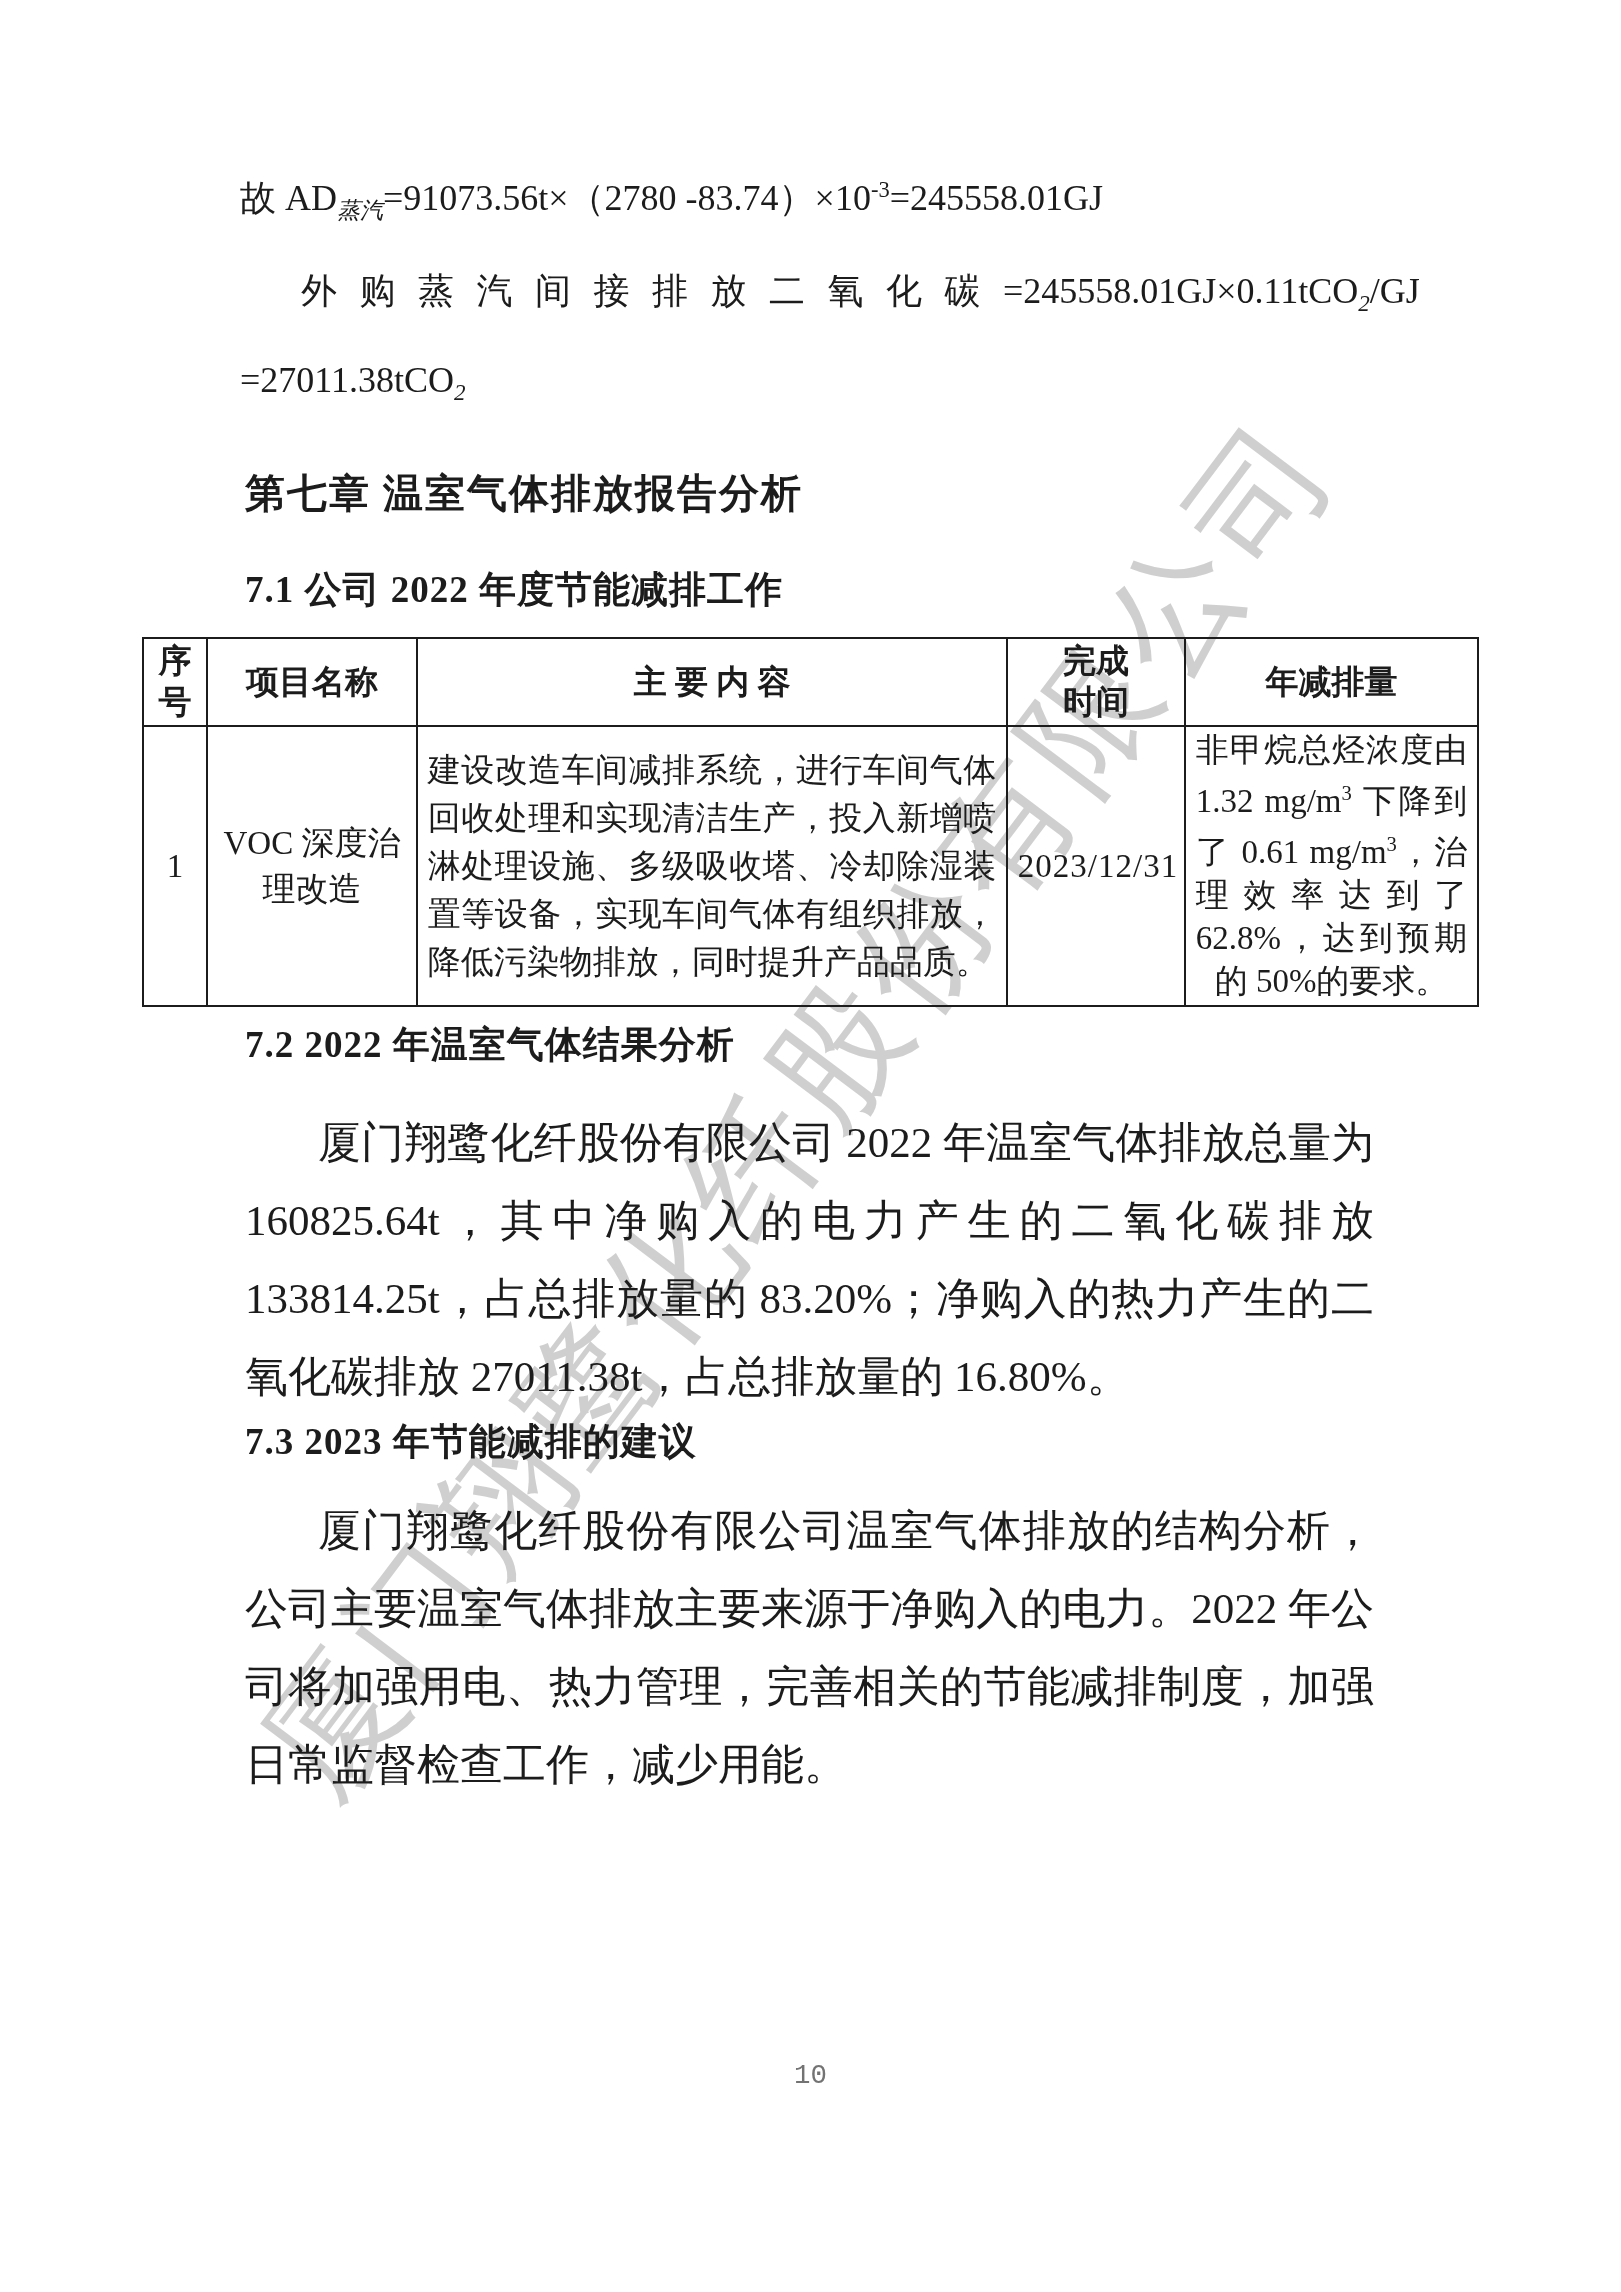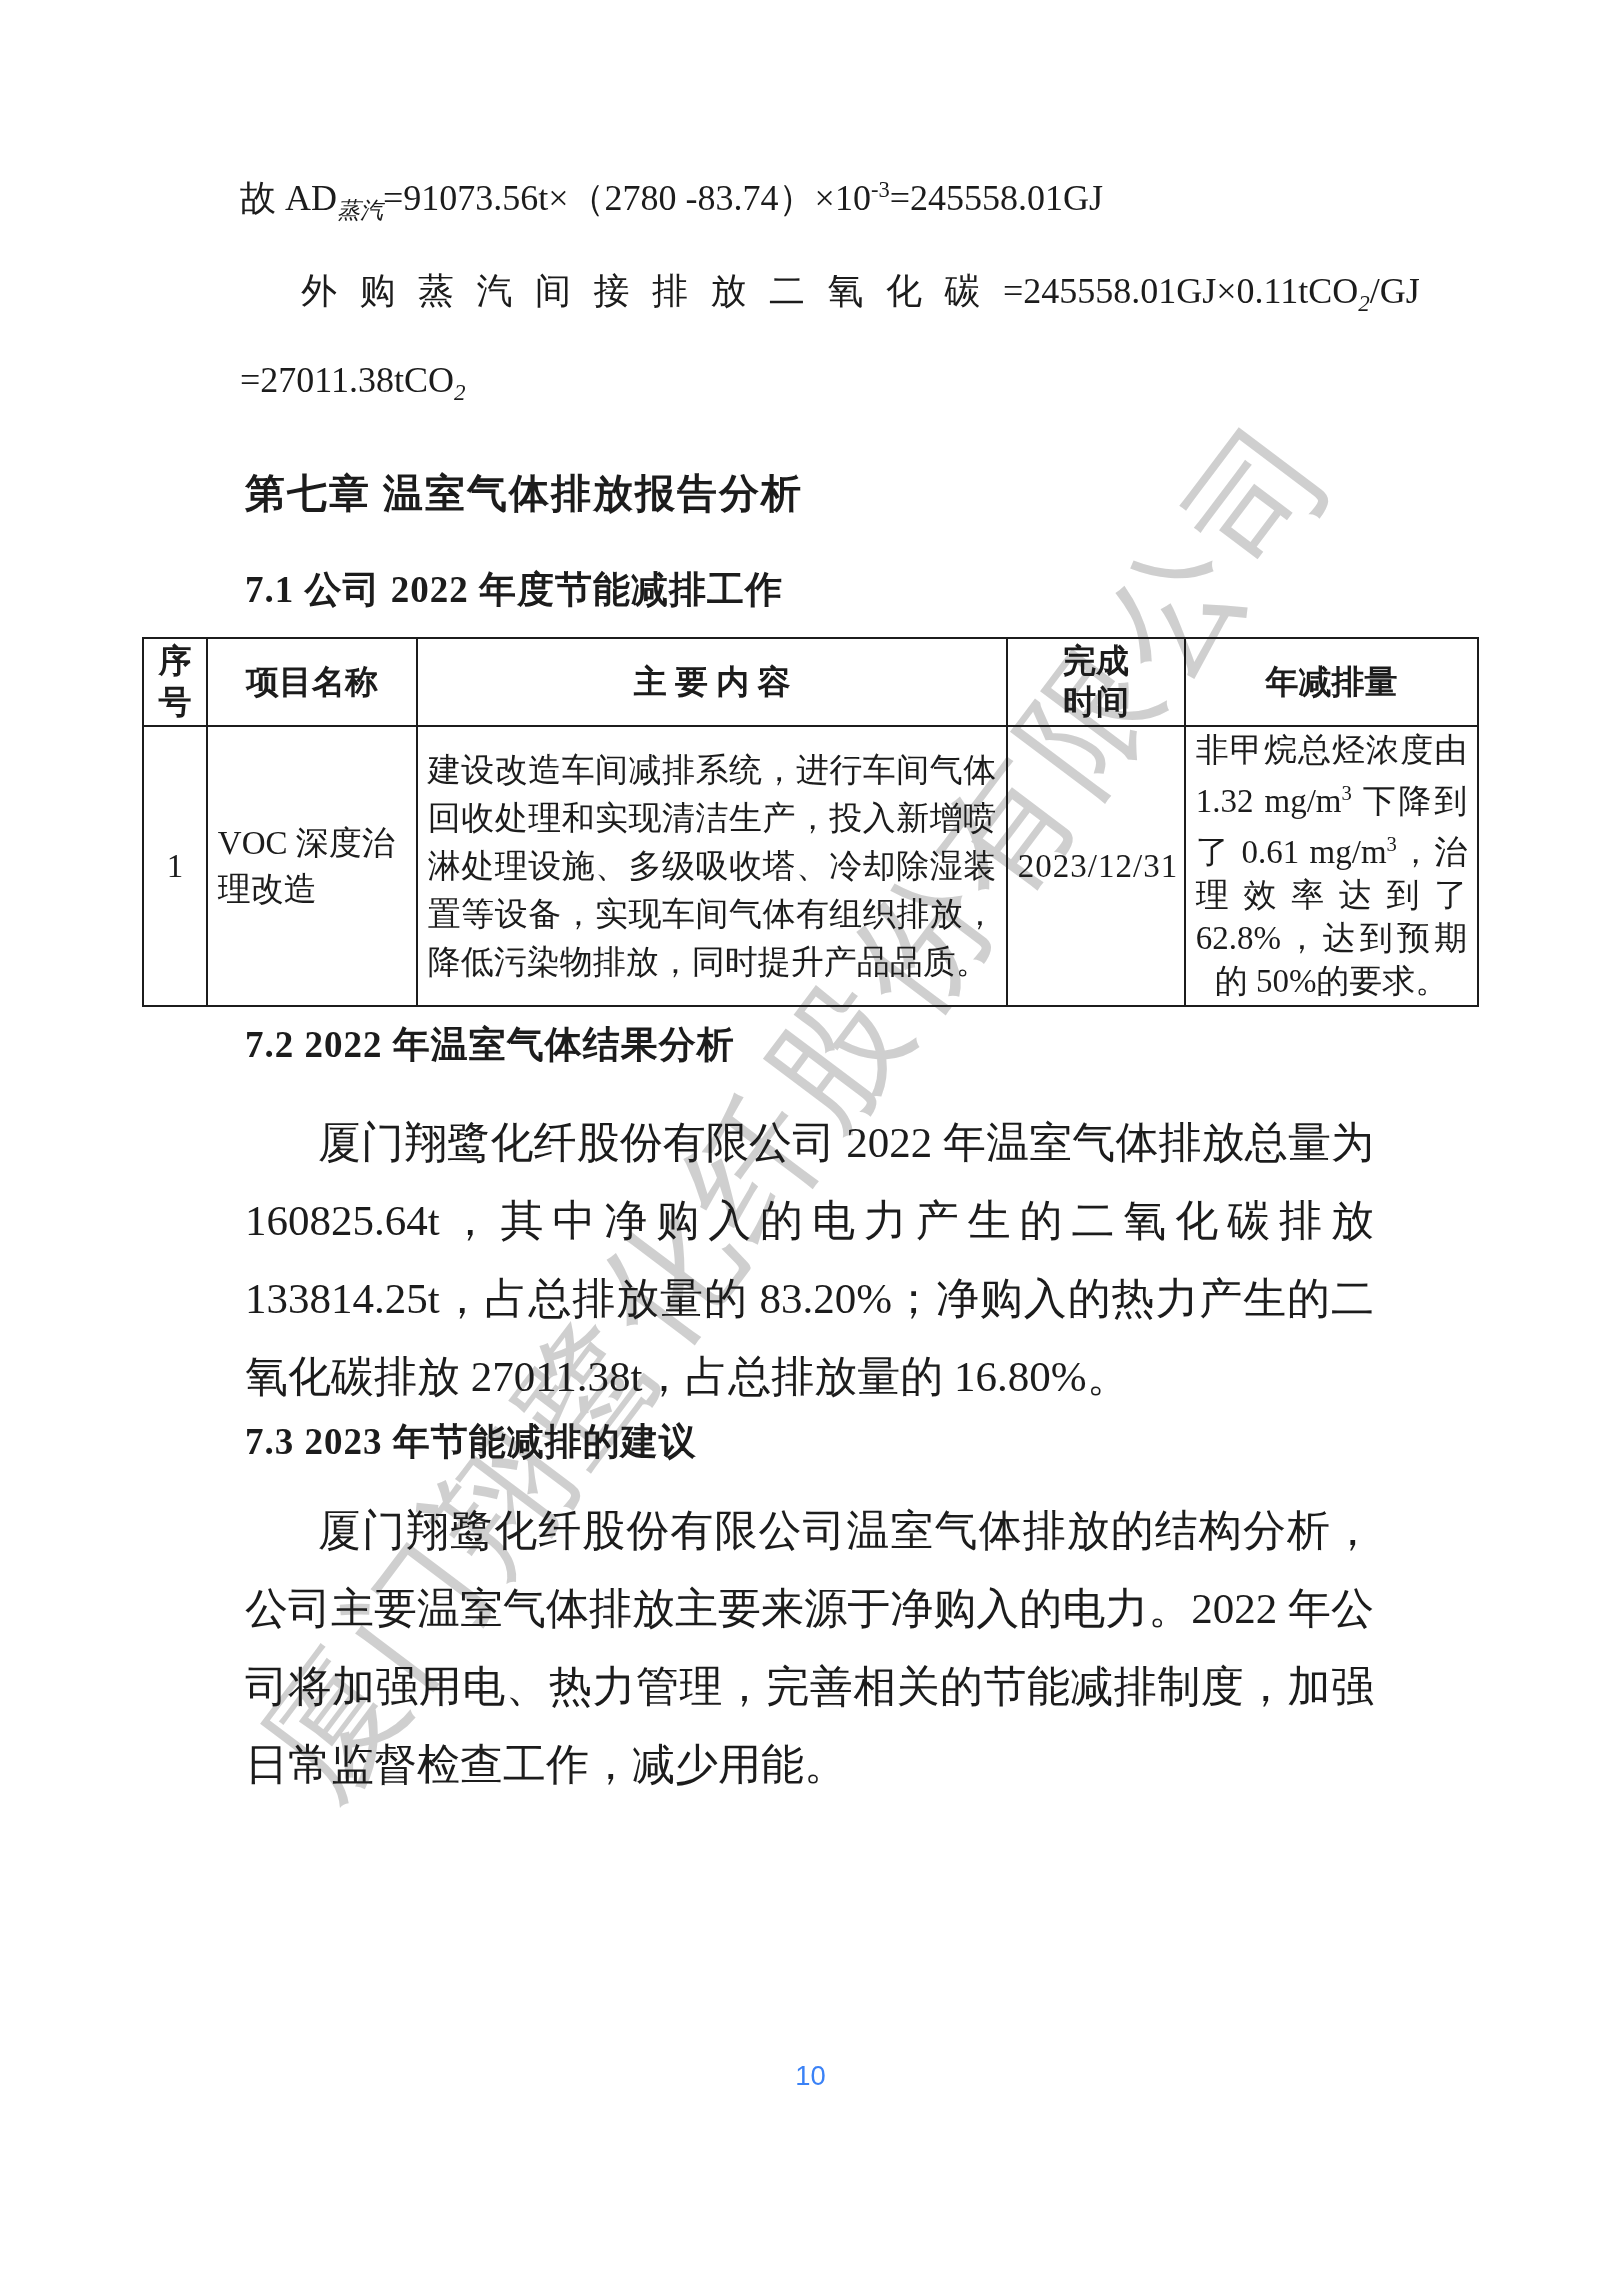--- a/index.html
+++ b/index.html
@@ -58,43 +58,43 @@
     box-sizing:border-box;
   }
   .proj-table{border:2.9px solid #1c1c1c;}
   .proj-table th{
     font-weight:bold;text-align:center;
     white-space:pre-line;line-height:41px;
     height:85px;padding:2px 3.9px;
   }
   .proj-table td{height:263px;}
   .cell-no{text-align:center;}
-  .cell-project{text-align:left;line-height:46px;padding:0 13.7px;}
+  .cell-project{text-align:center;line-height:46px;padding:0 13.7px;}
   .cell-content{
     text-align:justify;line-height:48px;padding:3.9px 15.7px;border-radius:13px;
   }
   .cell-date{text-align:left;letter-spacing:1px;}
   .cell-reduction{
     text-align:justify;text-align-last:center;
     line-height:43px;padding:3.9px 11.8px;
   }
   .cell-reduction sup{font-size:20.6px;}
   
   .body-par{
     position:absolute;left:245px;width:1129px;
     font-size:43px;line-height:78px;
     text-align:justify;text-indent:73px;
   }
   .p72{top:1061px;}
   .p73{top:1449px;}
   
   .page-number{
     position:absolute;left:0;top:2060px;width:100%;
-    text-align:center;font-size:27.4px;color:#3b82f6;
-    font-family:Liberation Sans, sans-serif;
+    text-align:center;font-size:27.4px;color:#737373;
+    font-family:Liberation Mono, monospace;
   }
 </style>
 </head>
 <body>
 
 <div class="page">
 
   <div class="watermark">厦门翔鹭化纤股份有限公司</div>
 
   <div class="layer">

